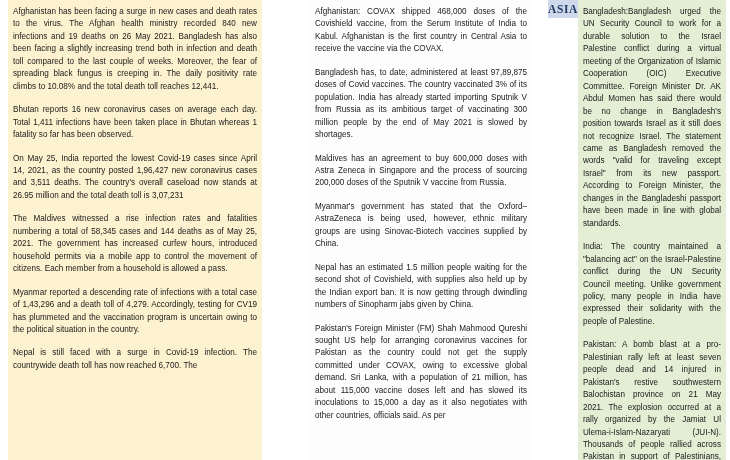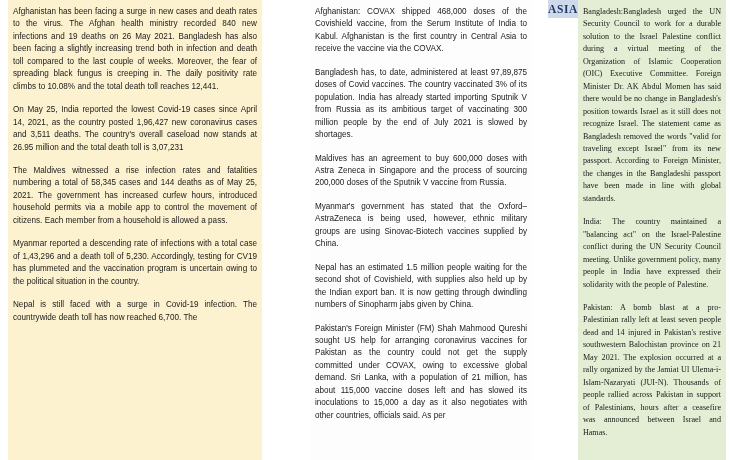--- a/index.html
+++ b/index.html
@@ -56,52 +56,53 @@
     line-height: 12.45px;
     text-align: justify;
     text-justify: inter-word;
     color: #1a1a1a;
     overflow: hidden;
     hyphens: none;
     word-spacing: 0.1px;
   }
   .body-yellow { background: #fdf2cf; }
   .body-white  { background: #fdfdfd; }
-  .body-green  { background: #e4eed4; font-family: Liberation Serif, serif; }
+  .body-green  { background: #e4eed4; }
 
   .col-body p {
     margin: 0 0 11px 0;
   }
   .col-body p:last-child { margin-bottom: 0; }
 
   .spacer-top { height: 4px; background: #ffffff; flex: 0 0 auto; }
 </style>
 </head>
 <body>
 
 <div id="page">
 
   <div class="column col-left">
     <div class="col-header header-green"></div>
     <div class="spacer-top"></div>
     <div class="col-body body-yellow">
       <p>Afghanistan has been facing a surge in new cases and death rates to the virus. The Afghan health ministry recorded 840 new infections and 19 deaths on 26 May 2021. Bangladesh has also been facing a slightly increasing trend both in infection and death toll compared to the last couple of weeks. Moreover, the fear of spreading black fungus is creeping in. The daily positivity rate climbs to 10.08% and the total death toll reaches 12,441.</p>
+      <p>Bhutan reports 16 new coronavirus cases on average each day. Total 1,411 infections have been taken place in Bhutan whereas 1 fatality so far has been observed.</p>
       <p>On May 25, India reported the lowest Covid-19 cases since April 14, 2021, as the country posted 1,96,427 new coronavirus cases and 3,511 deaths. The country's overall caseload now stands at 26.95 million and the total death toll is 3,07,231</p>
       <p>The Maldives witnessed a rise infection rates and fatalities numbering a total of 58,345 cases and 144 deaths as of May 25, 2021. The government has increased curfew hours, introduced household permits via a mobile app to control the movement of citizens. Each member from a household is allowed a pass.</p>
-      <p>Myanmar reported a descending rate of infections with a total case of 1,43,296 and a death toll of 5,230. Accordingly, testing for CV19 has plummeted and the vaccination program is uncertain owing to the political situation in the country.</p>
+      <p>Myanmar reported a descending rate of infections with a total case of 1,43,296 and a death toll of 4,279. Accordingly, testing for CV19 has plummeted and the vaccination program is uncertain owing to the political situation in the country.</p>
       <p>Nepal is still faced with a surge in Covid-19 infection. The countrywide death toll has now reached 6,700. The</p>
     </div>
   </div>
 
   <div class="column col-middle">
     <div class="col-header header-peach"></div>
     <div class="spacer-top"></div>
     <div class="col-body body-white">
       <p>Afghanistan: COVAX shipped 468,000 doses of the Covishield vaccine, from the Serum Institute of India to Kabul. Afghanistan is the first country in Central Asia to receive the vaccine via the COVAX.</p>
-      <p>Bangladesh has, to date, administered at least 97,89,875 doses of Covid vaccines. The country vaccinated 3% of its population. India has already started importing Sputnik V from Russia as its ambitious target of vaccinating 300 million people by the end of July 2021 is slowed by shortages.</p>
+      <p>Bangladesh has, to date, administered at least 97,89,875 doses of Covid vaccines. The country vaccinated 3% of its population. India has already started importing Sputnik V from Russia as its ambitious target of vaccinating 300 million people by the end of May 2021 is slowed by shortages.</p>
       <p>Maldives has an agreement to buy 600,000 doses with Astra Zeneca in Singapore and the process of sourcing 200,000 doses of the Sputnik V vaccine from Russia.</p>
       <p>Myanmar's government has stated that  the Oxford–AstraZeneca is being used, however, ethnic military groups are using Sinovac-Biotech vaccines supplied by China.</p>
       <p>Nepal has an estimated 1.5 million people waiting for the second shot of Covishield, with supplies also held up by the Indian export ban. It is now getting through dwindling numbers of Sinopharm jabs given by China.</p>
       <p>Pakistan's Foreign Minister (FM) Shah Mahmood Qureshi sought US help for arranging coronavirus vaccines for Pakistan as the country could not get the supply committed under COVAX, owing to excessive global demand. Sri Lanka, with a population of 21 million, has about 115,000 vaccine doses left and has slowed its inoculations to 15,000 a day as it also negotiates with other countries, officials said. As per</p>
     </div>
   </div>
 
   <div class="column col-right">
     <div class="col-header header-blue">ASIA</div>
     <div class="spacer-top"></div>

